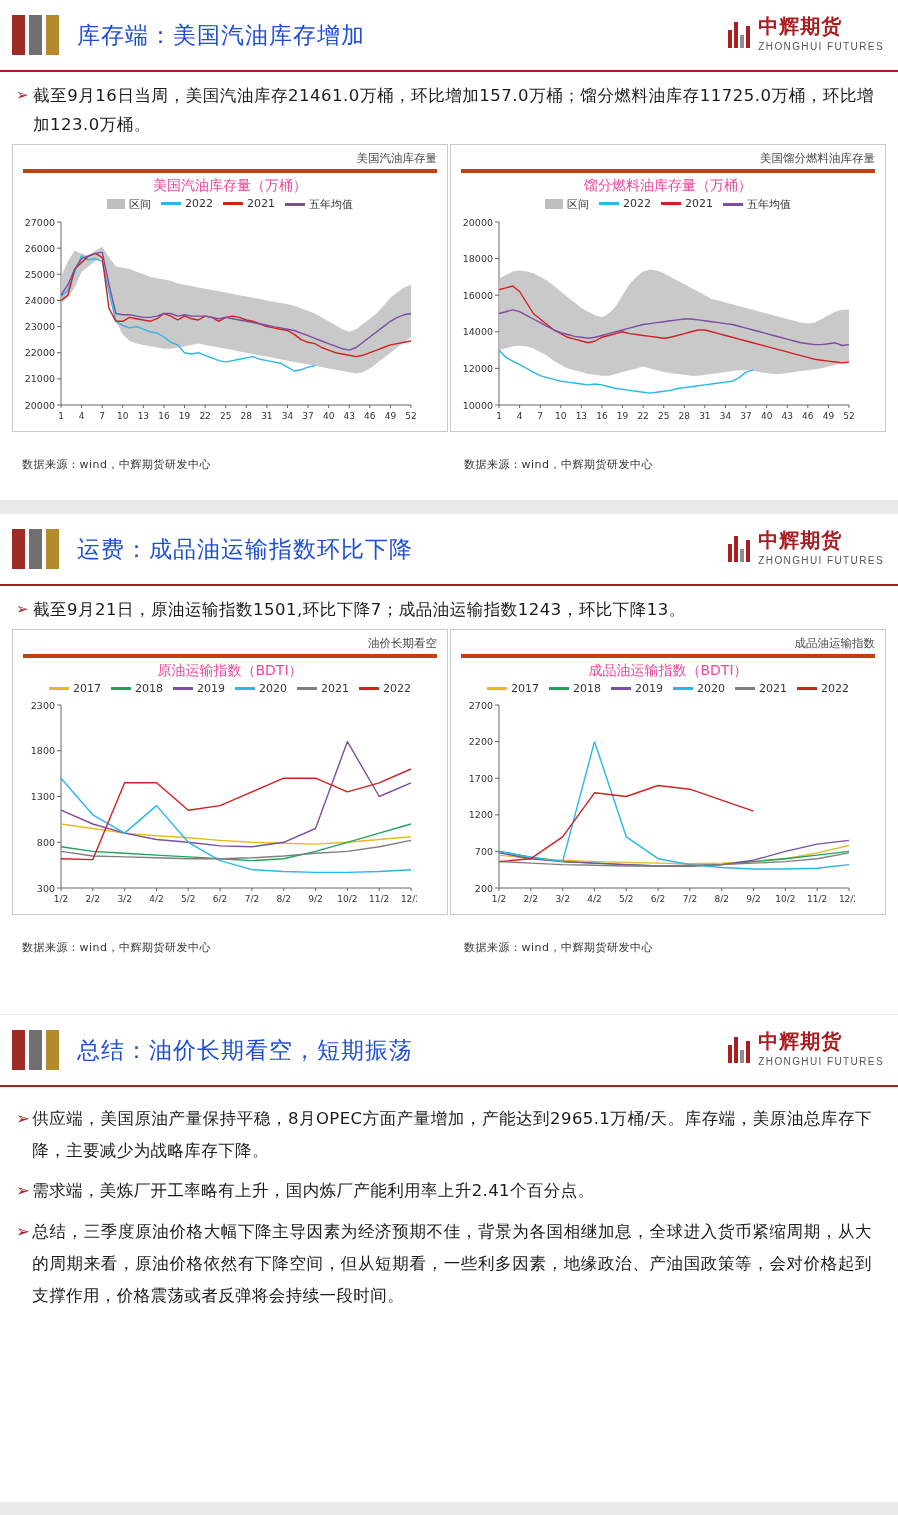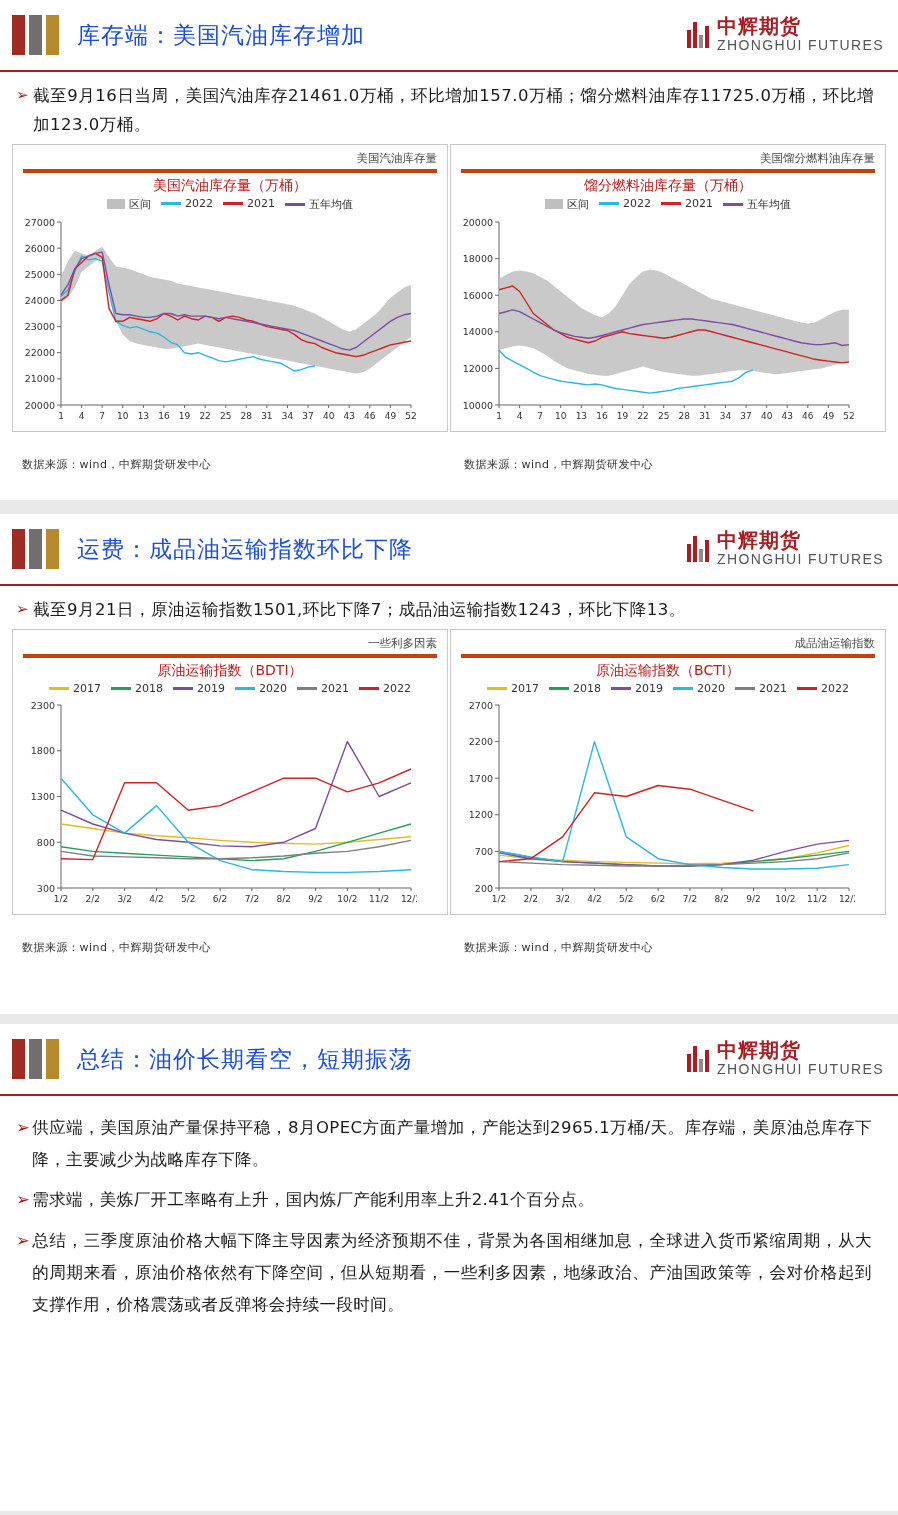--- a/index.html
+++ b/index.html
@@ -10,21 +10,21 @@
     color:#222;
     overflow:hidden;
   }
   .slide{
     background:#ffffff;
     position:relative;
     box-sizing:border-box;
   }
   .slide.s1{height:500px;}
   .slide.s2{height:500px;margin-top:14px;}
-  .slide.s3{height:487px;margin-top:10px;}
+  .slide.s3{height:487px;margin-top:1px;}
 
   
   .hdr{
     position:relative;
     height:70px;
     display:flex;align-items:center;
     border-bottom:2px solid #a81e22;
     padding:0 14px 0 0;
   }
   .hdr .bars{display:flex;align-items:center;height:46px;margin-left:12px;}
@@ -41,21 +41,21 @@
     margin-left:auto;display:flex;align-items:center;gap:8px;
   }
   .logo .lmark{display:flex;gap:2px;align-items:flex-end;height:26px;}
   .logo .lmark i{display:block;width:4px;background:#a81e22;}
   .logo .lmark i:nth-child(1){height:18px;}
   .logo .lmark i:nth-child(2){height:26px;}
   .logo .lmark i:nth-child(3){height:13px;background:#8d8d8d;}
   .logo .lmark i:nth-child(4){height:22px;}
   .logo .ltext{line-height:1.05;}
   .logo .lcn{font-family:"DejaVu Sans",sans-serif;font-weight:bold;font-size:20px;color:#a81e22;letter-spacing:1px;}
-  .logo .len{font-size:14px;color:#555;letter-spacing:1.4px;}
+  .logo .len{font-size:10px;color:#555;letter-spacing:1.4px;}
 
   
   .bullet{
     display:flex;
     font-family:"DejaVu Sans","Liberation Sans",sans-serif;
     font-size:16.5px;
     line-height:1.75;
     color:#1a1a1a;
     padding:10px 24px 4px 16px;
     letter-spacing:0.5px;
@@ -77,21 +77,21 @@
     position:relative;
     padding:4px 4px 2px 4px;
   }
   .chartbox + .chartbox{margin-left:2px;}
   .cap-top{
     text-align:right;font-size:11.5px;color:#4a4a4a;
     border-bottom:4px solid #c2410c;padding-bottom:3px;margin:2px 6px 4px 6px;
     font-family:"DejaVu Sans",sans-serif;
   }
   .ctitle{
-    text-align:center;font-size:14px;color:#b91c1c;font-family:"DejaVu Sans",sans-serif;
+    text-align:center;font-size:14px;color:#ec4899;font-family:"DejaVu Sans",sans-serif;
     margin:4px 0 2px 0;
   }
   .legend{
     display:flex;justify-content:center;align-items:flex-start;gap:10px;
     font-size:11px;font-family:"DejaVu Sans",sans-serif;color:#333;
     margin:2px 0 2px 0;flex-wrap:wrap;
   }
   .legend .li{display:flex;align-items:center;gap:4px;}
   .legend .sw{width:20px;height:3px;display:inline-block;}
   .legend .swbox{width:18px;height:10px;display:inline-block;}
@@ -337,21 +337,21 @@
     </div>
   </div>
 
   <div class="bullet">
     <span class="mk">➢</span>
     <span class="tx">截至9月21日，原油运输指数1501,环比下降7；成品油运输指数1243，环比下降13。</span>
   </div>
 
   <div class="charts">
     <div class="chartbox">
-      <div class="cap-top">一些利多因素</div>
+      <div class="cap-top">油价长期看空</div>
       <div class="ctitle">原油运输指数（BDTI）</div>
       <div class="legend">
         <span class="li">
             <span class="sw" style="background:#e8b923"></span>
             <span>2017</span>
           </span>
         <span class="li">
             <span class="sw" style="background:#1fa35a"></span>
             <span>2018</span>
           </span>
@@ -413,21 +413,21 @@
           <path d="M44.0,149.8 L75.8,154.4 L107.6,156.2 L139.5,158.1 L171.3,159.9 L203.1,161.7 L234.9,163.6 L266.7,161.7 L298.5,154.4 L330.4,145.3 L362.2,136.1 L394.0,127.0 " fill="none" stroke="#1fa35a" stroke-width="1.4" stroke-linejoin="round"></path>
           <path d="M44.0,113.2 L75.8,127.0 L107.6,136.1 L139.5,142.5 L171.3,145.3 L203.1,148.9 L234.9,149.8 L266.7,145.3 L298.5,131.5 L330.4,44.6 L362.2,99.5 L394.0,85.8 " fill="none" stroke="#7a4fa3" stroke-width="1.4" stroke-linejoin="round"></path>
           <path d="M44.0,81.2 L75.8,117.8 L107.6,136.1 L139.5,108.6 L171.3,145.3 L203.1,163.6 L234.9,172.7 L266.7,174.5 L298.5,175.4 L330.4,175.4 L362.2,174.5 L394.0,172.7 " fill="none" stroke="#29b6e8" stroke-width="1.4" stroke-linejoin="round"></path>
           <path d="M44.0,154.4 L75.8,159.0 L107.6,159.9 L139.5,160.8 L171.3,161.7 L203.1,161.7 L234.9,160.8 L266.7,159.0 L298.5,156.2 L330.4,154.4 L362.2,149.8 L394.0,143.4 " fill="none" stroke="#7f7f7f" stroke-width="1.4" stroke-linejoin="round"></path>
           <path d="M44.0,161.7 L75.8,162.6 L107.6,85.8 L139.5,85.8 L171.3,113.2 L203.1,108.6 L234.9,94.9 L266.7,81.2 L298.5,81.2 L330.4,94.9 L362.2,85.8 L394.0,72.0 " fill="none" stroke="#d32020" stroke-width="1.4" stroke-linejoin="round"></path>
         </svg>
     </div>
 
     <div class="chartbox">
       <div class="cap-top">成品油运输指数</div>
-      <div class="ctitle">原油运输指数（BCTI）</div>
+      <div class="ctitle">成品油运输指数（BDTI）</div>
       <div class="legend">
         <span class="li">
             <span class="sw" style="background:#e8b923"></span>
             <span>2017</span>
           </span>
         <span class="li">
             <span class="sw" style="background:#1fa35a"></span>
             <span>2018</span>
           </span>
         <span class="li">

